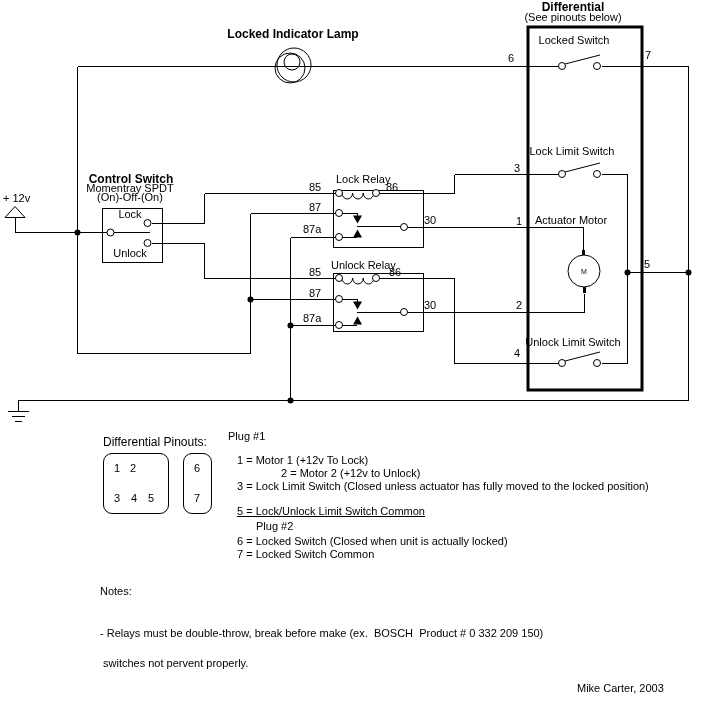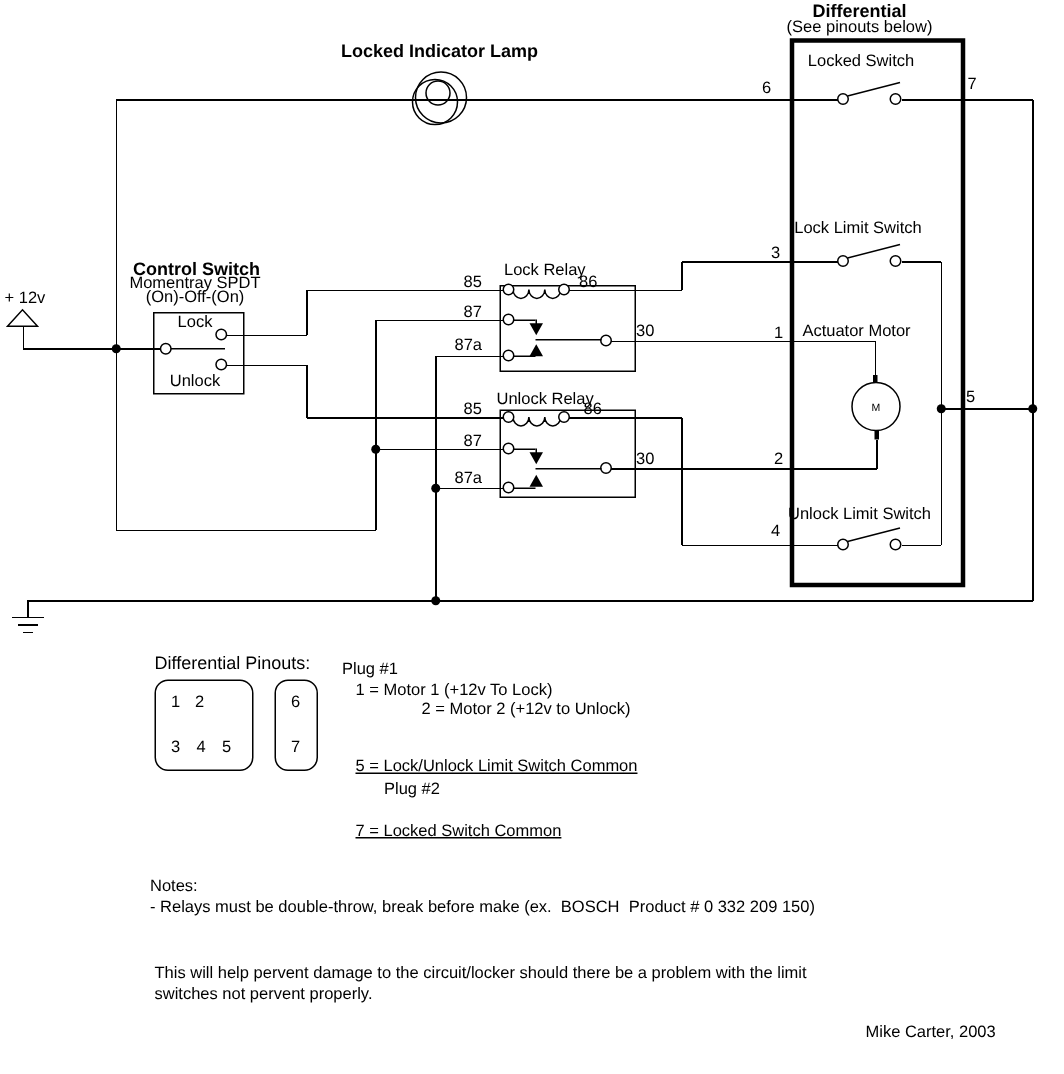--- a/index.html
+++ b/index.html
@@ -200,27 +200,28 @@
     <span style="left:10px;top:38px;">3</span>
     <span style="left:27px;top:38px;">4</span>
     <span style="left:44px;top:38px;">5</span>
   </div>
 
   <div class="plug" style="left:183px;top:453px;width:27px;height:59px;">
     <span style="left:10px;top:8px;">6</span>
     <span style="left:10px;top:38px;">7</span>
   </div>
 
-  <div class="abs" style="left:228px;top:441px;text-align:right;">Plug #1</div>
+  <div class="abs" style="left:228px;top:431px;text-align:right;">Plug #1</div>
   <div class="abs" style="left:237px;top:455px;">1 = Motor 1 (+12v To Lock)</div>
   <div class="abs" style="left:237px;top:468px;margin-left:44px;">2 = Motor 2 (+12v to Unlock)</div>
+  <div class="abs" style="left:237px;top:481px;">3 = Lock Limit Switch (Closed unless actuator has fully moved to the locked position)</div>
   <div class="abs" style="left:237px;top:506px;text-decoration:underline;">5 = Lock/Unlock Limit Switch Common</div>
 
   <div class="abs" style="left:228px;top:521px;margin-left:28px;">Plug #2</div>
-  <div class="abs" style="left:237px;top:549px;text-decoration:underline;">7 = Locked Switch Common</div>
+  <div class="abs" style="left:237px;top:536px;">6 = Locked Switch (Closed when unit is actually locked)</div>
+  <div class="abs" style="left:237px;top:549px;">7 = Locked Switch Common</div>
 
   <div class="abs" style="left:100px;top:586px;text-align:right;">Notes:</div>
-  <div class="abs" style="left:100px;top:600px;">- Relays must be double-throw, break before make (ex.  BOSCH  Product # 0 332 209 150)</div>
-  <div class="abs" style="left:103px;top:644px;">This will help pervent damage to the circuit/locker should there be a problem with the limit</div>
+  <div class="abs" style="left:100px;top:628px;">- Relays must be double-throw, break before make (ex.  BOSCH  Product # 0 332 209 150)</div>
   <div class="abs" style="left:103px;top:658px;">switches not pervent properly.</div>
 
   <div class="abs" style="left:577px;top:683px;">Mike Carter, 2003</div>
 </div>
 
 </body></html>

